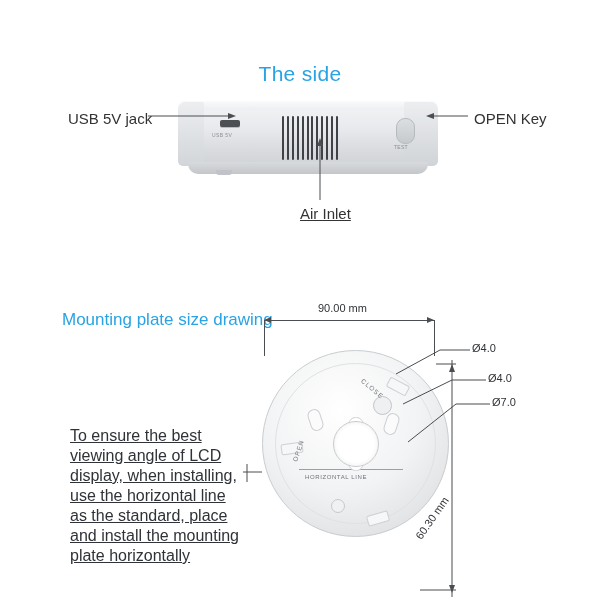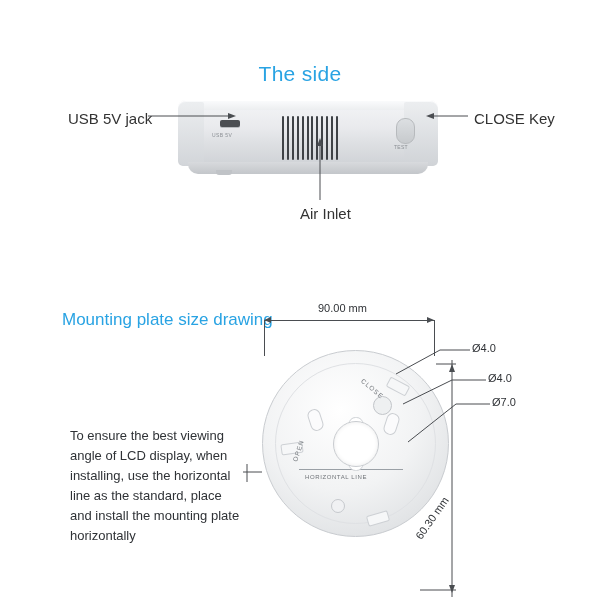--- a/index.html
+++ b/index.html
@@ -130,21 +130,21 @@
   }
 
   
   .lbl {
     font-size: 15px;
     color: #333;
     white-space: nowrap;
   }
   .lbl-usb { left: 68px; top: 98px; }
   .lbl-test { left: 474px; top: 98px; }
-  .lbl-air { left: 300px; top: 193px; }
+  .lbl-air { left: 300px; top: 193px; text-decoration: underline; }
 
   
   .plate-wrap { left: 250px; top: 318px; width: 210px; height: 240px; }
   .plate {
     position: absolute;
     left: 12px; top: 20px;
     width: 185px; height: 185px;
     border-radius: 50%;
     background: radial-gradient(circle at 42% 32%, #ffffff 0%, #f2f3f4 48%, #e3e5e7 75%, #d5d7da 100%);
     border: 1px solid #c9ccd0;
@@ -257,23 +257,24 @@
     border-right: 7px solid #4a4d51;
   }
   .ah-right {
     border-top: 3.5px solid transparent;
     border-bottom: 3.5px solid transparent;
     border-left: 7px solid #4a4d51;
   }
   .note {
     left: 70px; top: 414px;
     width: 170px;
-    font-size: 13px;
+    font-size: 16px;
     line-height: 20px;
     color: #2f3236;
+    text-decoration: underline;
   }
   svg.overlay {
     position: absolute;
     left: 0; top: 0;
     width: 600px; height: 600px;
     pointer-events: none;
   }
 </style>
 </head>
 <body>
@@ -304,21 +305,21 @@
           <i></i>
       </div>
       <div class="test-key"></div>
       <div class="test-key-label">TEST</div>
     </div>
     <div class="device-base"></div>
     <div class="device-foot"></div>
   </div>
 
   <div class="abs lbl lbl-usb">USB 5V jack</div>
-  <div class="abs lbl lbl-test">CLOSE Key</div>
+  <div class="abs lbl lbl-test">OPEN Key</div>
   <div class="abs lbl lbl-air">Air Inlet</div>
 
   <div class="abs title-mount">Mounting plate size drawing</div>
 
   <div class="abs note">To ensure the best viewing angle of LCD display, when installing,  use the horizontal line as the standard, place and install the mounting plate horizontally</div>
 
   <div class="abs plate-wrap">
     <div class="plate">
       <div class="plate-inner"></div>
 

